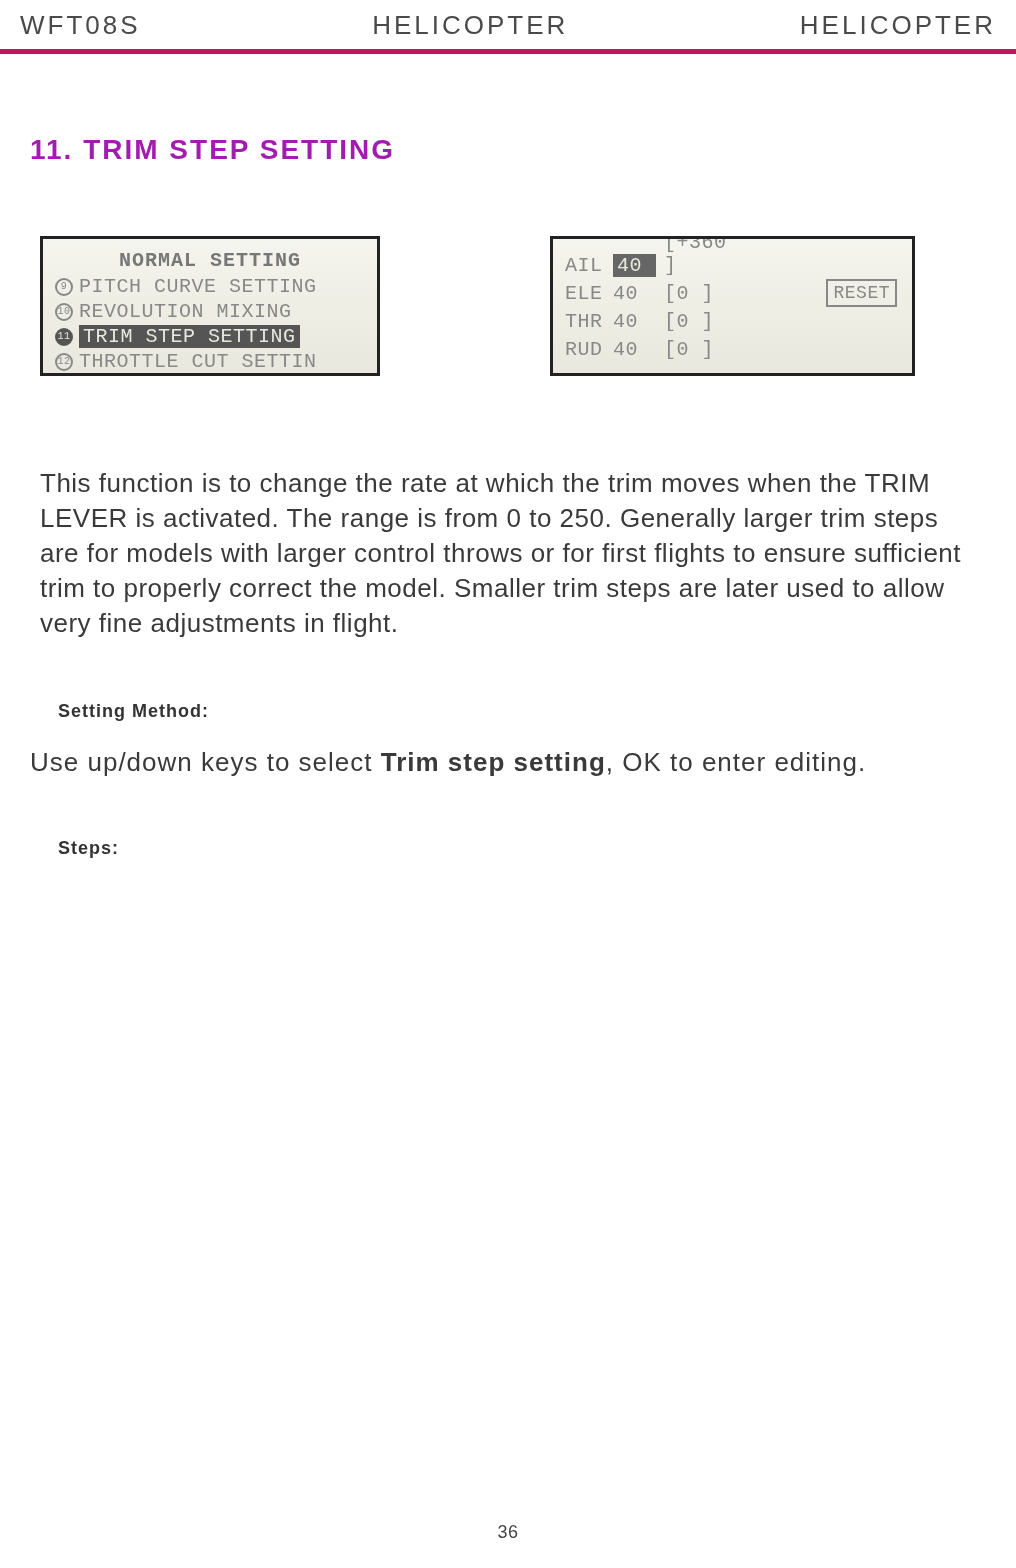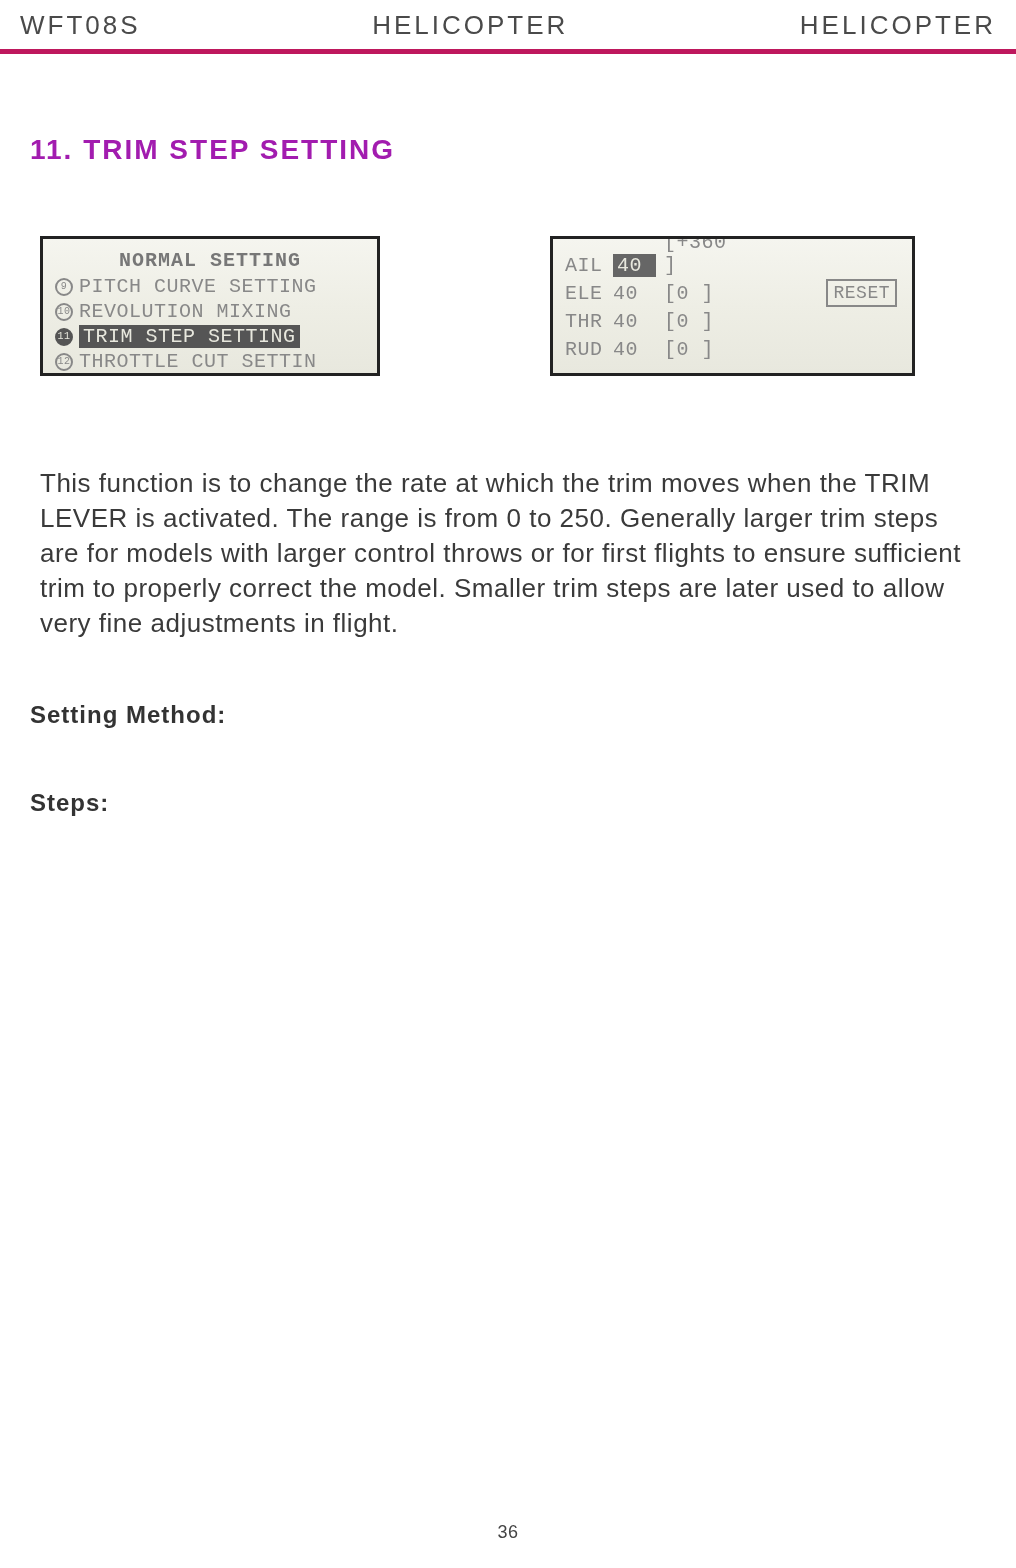--- a/index.html
+++ b/index.html
@@ -127,24 +127,25 @@
     }
     .desc {
       margin-top: 90px;
       font-size: 26px;
       line-height: 1.35;
       color: #3a3a3a;
       padding: 0 10px;
     }
     .subheading {
       font-weight: bold;
-      font-size: 24px;
+      font-size: 18px;
       margin-top: 60px;
       letter-spacing: 1px;
       color: #333;
+      margin-left: 28px;
     }
     .para {
       font-size: 26px;
       margin-top: 25px;
       color: #3a3a3a;
       letter-spacing: 1px;
     }
     .bold {
       font-weight: bold;
     }
@@ -228,18 +229,21 @@
             </div>
           </div>
         <div class="lcd2-reset">RESET</div>
       </div>
     </div>
   </div>
 
   <div class="desc">This function is to change the rate at which the trim moves when the TRIM LEVER is activated.  The range is from 0 to 250. Generally larger trim steps are for models with larger control throws or for first flights to ensure sufficient trim to properly correct the model. Smaller trim steps are later used to allow very fine adjustments in flight.</div>
 
   <div class="subheading">Setting Method:</div>
+  <div class="para">
+    <span>Use up/down keys to select </span><span class="bold">Trim step setting</span><span>, OK to enter editing.</span>
+  </div>
 
   <div class="subheading">Steps:</div>
 
 </div>
 
 <div class="page-num">36</div>
 
 </body></html>

